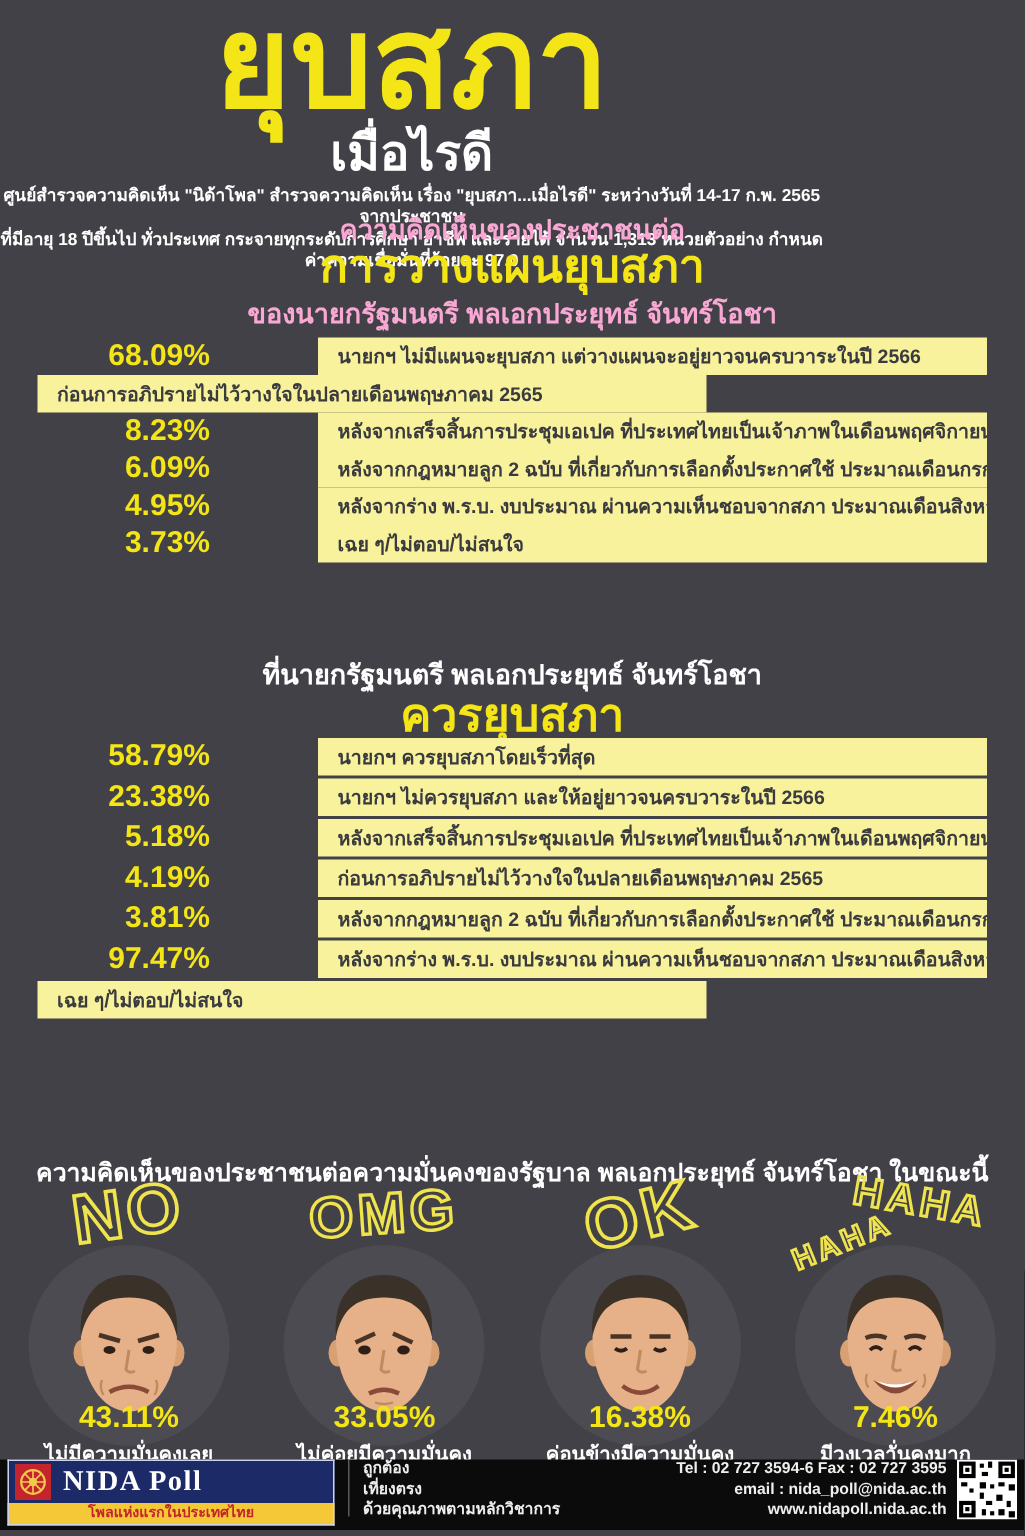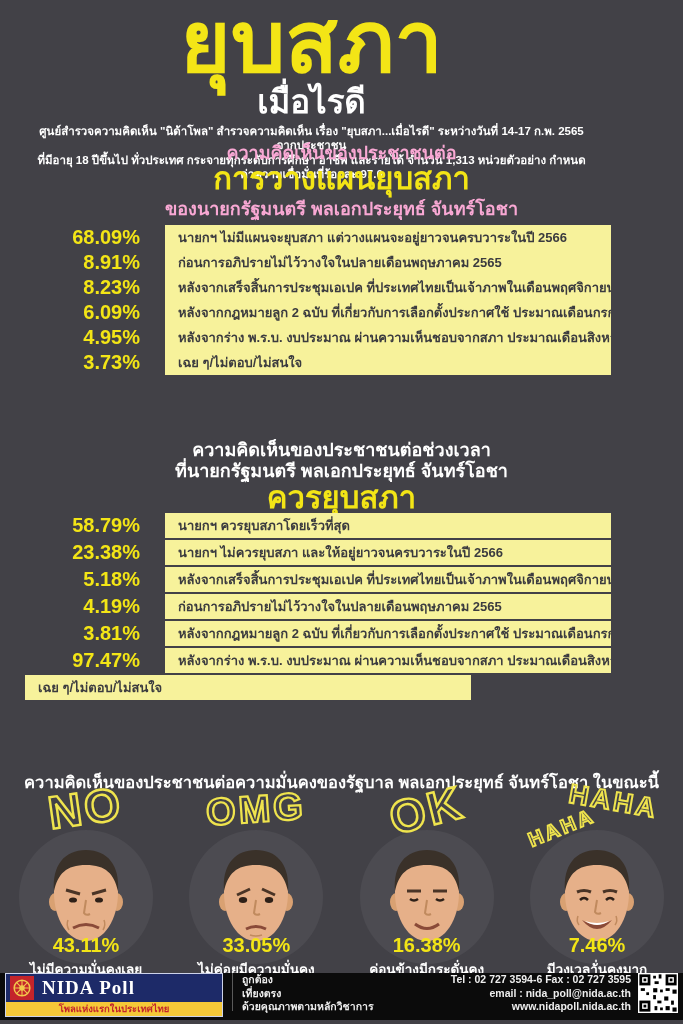--- a/index.html
+++ b/index.html
@@ -3,36 +3,36 @@
 <meta charset="utf-8">
 <style>
   html,body { margin:0; padding:0; background:#222; }
   .poster {
     position:relative; width:683px; height:1024px; overflow:hidden;
     background:#424147;
     font-family:"Liberation Sans","DejaVu Sans",sans-serif;
     color:#fff; margin:0 auto;
   }
   
-  .header { position:absolute; top:0; left:0; width:549px; text-align:center;margin-left:37px; }
+  .header { position:absolute; top:0; left:0; width:549px; text-align:center; }
   .title { font-size:86px; font-weight:900; line-height:0.95; color:#f3e516; margin:2px 0 0 0; }
   .subtitle { font-size:33px; font-weight:bold; color:#fff; line-height:1.0; margin-top:1px; }
   .desc { font-size:11.5px; line-height:14.5px; color:#fff; margin-top:6px; font-weight:bold; }
   .desc + .desc { margin-top:0; }
   
   .sec { position:absolute; left:0; width:683px; text-align:center; }
   .sec1 { top:142px; }
   .sec2 { top:440px; }
   .h-small { font-size:18px; font-weight:bold; color:#f9a8d4; line-height:22px; }
   .h-small2 { font-size:18px; font-weight:bold; color:#fff; line-height:21px; }
   .h-big { font-size:31px; font-weight:900; color:#f3e516; line-height:34px;font-family:Liberation Mono, monospace; }
   .h-big2 { font-size:31px; font-weight:700; color:#f3e516; line-height:32px; }
   .rows1 { margin-top:10px; }
   .rows2 { margin-top:4px; }
-  .bar-row { display:flex; align-items:center; height:15px; margin-bottom:10px; text-align:left; }
+  .bar-row { display:flex; align-items:center; height:15px; margin-bottom:10px; text-align:left;gap:47px; }
   .rows2 .bar-row { margin-bottom:12px; }
   .bar-pct { width:140px; text-align:right; font-size:20px; font-weight:bold; color:#f3e516; flex:none; }
   .bar-box { margin-left:25px; width:446px; height:25px; background:#f7f29b; display:flex; align-items:center; padding-left:13px; box-sizing:border-box; flex:none; overflow:hidden; }
   .bar-label { font-size:13px; font-weight:bold; color:#3b3b3f; white-space:nowrap; }
   
   .sec3 { top:772px; }
   .sec3-heading { font-size:16.5px; font-weight:bold; color:#fff; line-height:20px; }
   .moods { display:flex; justify-content:space-between; padding:0 1px; margin-top:0; }
   .mood-col { position:relative; width:170px; height:182px; flex:none; }
   .mood-circle { position:absolute; left:50%; top:38px; transform:translateX(-50%);
@@ -75,21 +75,20 @@
     <div class="h-big">การวางแผนยุบสภา</div>
     <div class="h-small">ของนายกรัฐมนตรี พลเอกประยุทธ์ จันทร์โอชา</div>
     <div class="rows1">
       <div class="bar-row">
         <div class="bar-pct">68.09%</div>
         <div class="bar-box">
             <span class="bar-label">นายกฯ ไม่มีแผนจะยุบสภา แต่วางแผนจะอยู่ยาวจนครบวาระในปี 2566</span>
           </div>
       </div>
       <div class="bar-row">
-        <div class="bar-pct">8.91%</div>
         <div class="bar-box">
             <span class="bar-label">ก่อนการอภิปรายไม่ไว้วางใจในปลายเดือนพฤษภาคม 2565</span>
           </div>
       </div>
       <div class="bar-row">
         <div class="bar-pct">8.23%</div>
         <div class="bar-box">
             <span class="bar-label">หลังจากเสร็จสิ้นการประชุมเอเปค ที่ประเทศไทยเป็นเจ้าภาพในเดือนพฤศจิกายน 2565</span>
           </div>
       </div>
@@ -108,21 +107,20 @@
       <div class="bar-row">
         <div class="bar-pct">3.73%</div>
         <div class="bar-box">
             <span class="bar-label">เฉย ๆ/ไม่ตอบ/ไม่สนใจ</span>
           </div>
       </div>
     </div>
   </div>
 
   <div class="sec sec2">
-    <div class="h-small2">ความคิดเห็นของประชาชนต่อช่วงเวลา</div>
     <div class="h-small2">ที่นายกรัฐมนตรี พลเอกประยุทธ์ จันทร์โอชา</div>
     <div class="h-big2">ควรยุบสภา</div>
     <div class="rows2">
       <div class="bar-row">
         <div class="bar-pct">58.79%</div>
         <div class="bar-box">
             <span class="bar-label">นายกฯ ควรยุบสภาโดยเร็วที่สุด</span>
           </div>
       </div>
       <div class="bar-row">
@@ -222,21 +220,21 @@
           <path d="M52 47 L66 47" stroke="#4a3426" stroke-width="3" fill="none"></path>
           <path d="M29 55 Q33 58 37 55" stroke="#2e2018" stroke-width="2.5" fill="none"></path>
           <path d="M55 55 Q59 58 63 55" stroke="#2e2018" stroke-width="2.5" fill="none"></path>
           <path d="M46 56 L44 69 Q46 72 50 70" stroke="#c08a5e" stroke-width="2" fill="none"></path>
           <path d="M34 80 Q46 89 58 80" stroke="#8a4a38" stroke-width="3" fill="none"></path>
         </svg>
         <svg class="word" viewBox="0 0 170 58" style="transform:rotate(-14deg)">
           <text x="85" y="44" text-anchor="middle" font-size="46" stroke-width="2.4">OK</text>
         </svg>
         <div class="mood-pct">16.38%</div>
-        <div class="mood-label">ค่อนข้างมีกระดั่นคง</div>
+        <div class="mood-label">ค่อนข้างมีความมั่นคง</div>
       </div>
 
       <div class="mood-col">
         <div class="mood-circle"></div>
         <svg class="face" viewBox="0 0 92 104">
           <ellipse cx="15" cy="58" rx="6" ry="9" fill="#d9a172"></ellipse>
           <ellipse cx="77" cy="58" rx="6" ry="9" fill="#d9a172"></ellipse>
           <path d="M46 8 C66 8 78 24 78 48 C78 76 64 97 46 97 C28 97 14 76 14 48 C14 24 26 8 46 8 Z" fill="#e6b089"></path>
           <path d="M46 6 C24 6 12 22 14 47 C18 30 26 21 46 21 C66 21 74 30 78 47 C80 22 68 6 46 6 Z" fill="#3a3129"></path>
           <path d="M26 48 Q33 45 40 48" stroke="#4a3426" stroke-width="3" fill="none"></path>

